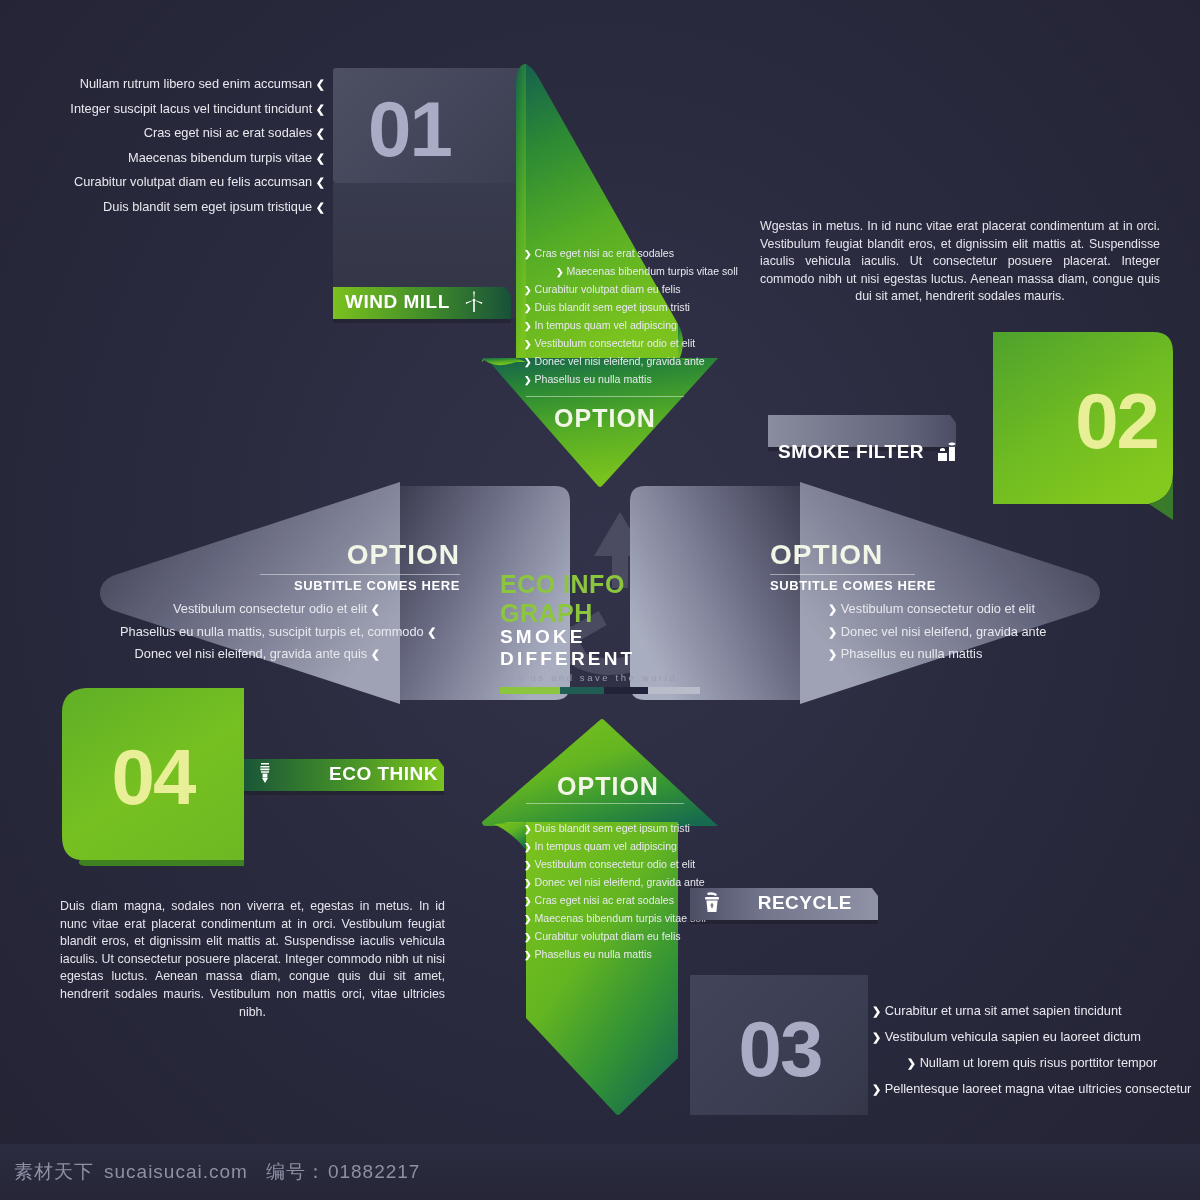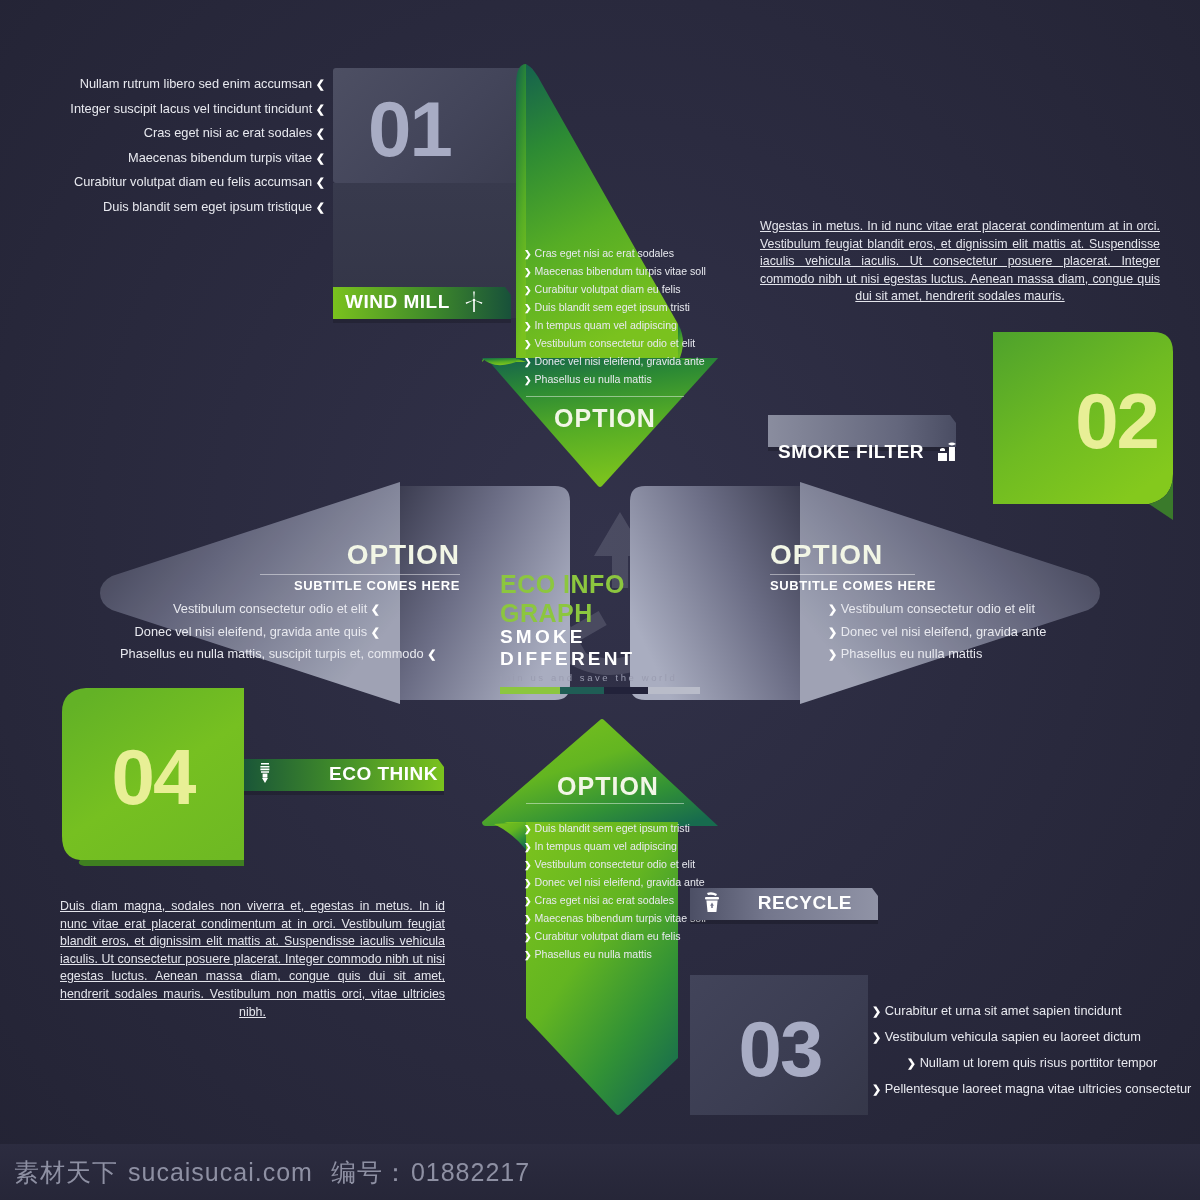--- a/index.html
+++ b/index.html
@@ -26,21 +26,20 @@
   }
   .bul-r { text-align: right; }
   .bul-l { text-align: left; }
   .chev { color: #ffffff; font-weight: bold; font-size: 11px; }
   .para {
     color: #e4e5ec;
     font-size: 12.4px;
     line-height: 17.6px;
     text-align: justify;
     text-align-last: center;
-    text-decoration: underline;
   }
   .bignum {
     font-family: "Liberation Sans Narrow", "Liberation Sans", sans-serif;
     font-weight: bold;
     letter-spacing: -2px;
   }
 
   
   .graypanel {
     background: linear-gradient(135deg, #4d4f63 0%, #43455a 55%, #3a3c4f 100%);
@@ -89,21 +88,21 @@
     font-size: 9.5px; color: #9a9cb0; letter-spacing: 2.6px; margin-top: 2px;
   }
   #logo .bar { display: flex; height: 7px; margin-top: 4px; }
   #logo .bar i { display: block; height: 100%; }
 
   
   #watermark {
     position: absolute; left: 0; bottom: 0; width: 1200px; height: 56px;
     background: linear-gradient(180deg, #2c2c40 0%, #262638 100%);
     display: flex; align-items: center;
-    color: #8e90a3; font-size: 25px; letter-spacing: 1px;
+    color: #8e90a3; font-size: 19px; letter-spacing: 1px;
   }
   #watermark span { margin-left: 10px; }
   #watermark .wm1 { margin-left: 14px; }
 </style>
 </head>
 <body>
 
 <div id="stage">
 
   <svg class="abs" style="left:520px; top:500px; width:200px; height:200px; opacity:.16;" viewBox="0 0 100 100">
@@ -132,22 +131,22 @@
     <path d="M300 0 L300 222 L12 128 Q0 122 0 111 Q0 100 12 94 Z" fill="url(#lgray)"></path>
     <path d="M300 0 L300 222 L12 128 Q0 122 0 111 Q0 100 12 94 Z" fill="#000" opacity="0.06"></path>
   </svg>
   <div class="abs" style="left:130px; top:540px; width:330px; text-align:right;">
     <div class="arrowlabel" style="font-size:28px; line-height:30px;">OPTION</div>
     <div class="hr-line" style="width:200px; margin:4px 0 3px auto;"></div>
     <div class="sublabel">SUBTITLE COMES HERE</div>
   </div>
   <div class="abs" style="left:120px; top:598px; width:260px;">
     <div class="bul-r"><span>Vestibulum consectetur odio et elit</span> <span class="chev">❮</span></div>
+    <div class="bul-r"><span>Phasellus eu nulla mattis, suscipit turpis et, commodo</span> <span class="chev">❮</span></div>
     <div class="bul-r"><span>Donec vel nisi eleifend, gravida ante quis</span> <span class="chev">❮</span></div>
-    <div class="bul-r"><span>Phasellus eu nulla mattis, suscipit turpis et, commodo</span> <span class="chev">❮</span></div>
   </div>
 
   <svg class="abs" style="left:630px; top:482px; width:470px; height:222px;">
     <defs>
       <linearGradient id="rgray" x1="1" y1="0" x2="0" y2="0.6">
         <stop offset="0%" stop-color="#3c3d51"></stop>
         <stop offset="45%" stop-color="#6c6e86"></stop>
         <stop offset="100%" stop-color="#a9adc0"></stop>
       </linearGradient>
     </defs>
@@ -193,21 +192,21 @@
     <path d="M44 2 Q34 2 34 24 L34 300 L44 300 Z" fill="url(#gdown)"></path>
     <path d="M196 262 Q206 280 196 300 L196 262 Z" fill="url(#gdown)"></path>
     <path d="M4 296 L236 296 L120 424 Q118 426 116 424 Z" fill="url(#gdown)"></path>
     <path d="M4 296 Q0 296 0 300 L0 300" fill="url(#gdown)"></path>
     <path d="M34 296 L34 300 L44 300 Z" fill="url(#gdown)"></path>
     <path d="M0 296 Q12 308 34 300 L34 296 Z" fill="url(#gdown)"></path>
     <path d="M196 296 Q206 300 210 296 Z" fill="url(#gdown)"></path>
   </svg>
   <div class="abs" style="left:524px; top:245px; width:200px;">
     <div class="bul-l" style="font-size:10.6px; line-height:17px;"><span class="chev" style="font-size:9px;">❯</span> <span>Cras eget nisi ac erat sodales</span></div>
-    <div class="bul-l" style="font-size:10.6px; line-height:17px;"><span class="chev" style="font-size:9px;">❯</span> <span>Maecenas bibendum turpis vitae soll</span></div>
+    <div class="bul-l" style="font-size:10.6px; line-height:17px;margin-left:32px;"><span class="chev" style="font-size:9px;">❯</span> <span>Maecenas bibendum turpis vitae soll</span></div>
     <div class="bul-l" style="font-size:10.6px; line-height:17px;"><span class="chev" style="font-size:9px;">❯</span> <span>Curabitur volutpat diam eu felis</span></div>
     <div class="bul-l" style="font-size:10.6px; line-height:17px;"><span class="chev" style="font-size:9px;">❯</span> <span>Duis blandit sem eget ipsum tristi</span></div>
     <div class="bul-l" style="font-size:10.6px; line-height:17px;"><span class="chev" style="font-size:9px;">❯</span> <span>In tempus quam vel adipiscing</span></div>
     <div class="bul-l" style="font-size:10.6px; line-height:17px;"><span class="chev" style="font-size:9px;">❯</span> <span>Vestibulum consectetur odio et elit</span></div>
     <div class="bul-l" style="font-size:10.6px; line-height:17px;"><span class="chev" style="font-size:9px;">❯</span> <span>Donec vel nisi eleifend, gravida ante</span></div>
     <div class="bul-l" style="font-size:10.6px; line-height:17px;"><span class="chev" style="font-size:9px;">❯</span> <span>Phasellus eu nulla mattis</span></div>
   </div>
   <div class="abs hr-line" style="left:526px; top:396px; width:158px;"></div>
   <div class="abs arrowlabel" style="left:526px; top:404px; width:158px; text-align:center; font-size:25px;">OPTION</div>
 

